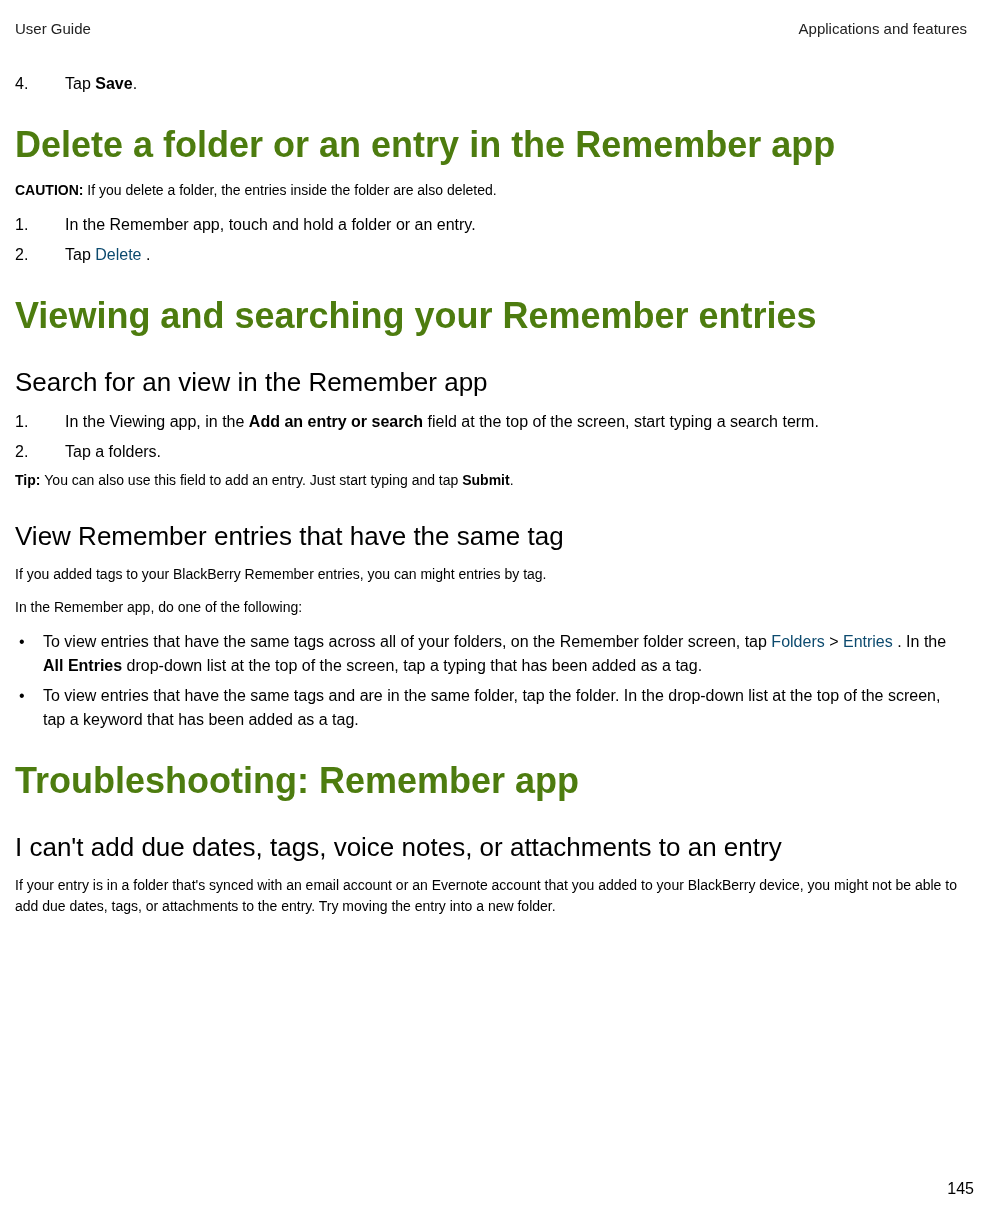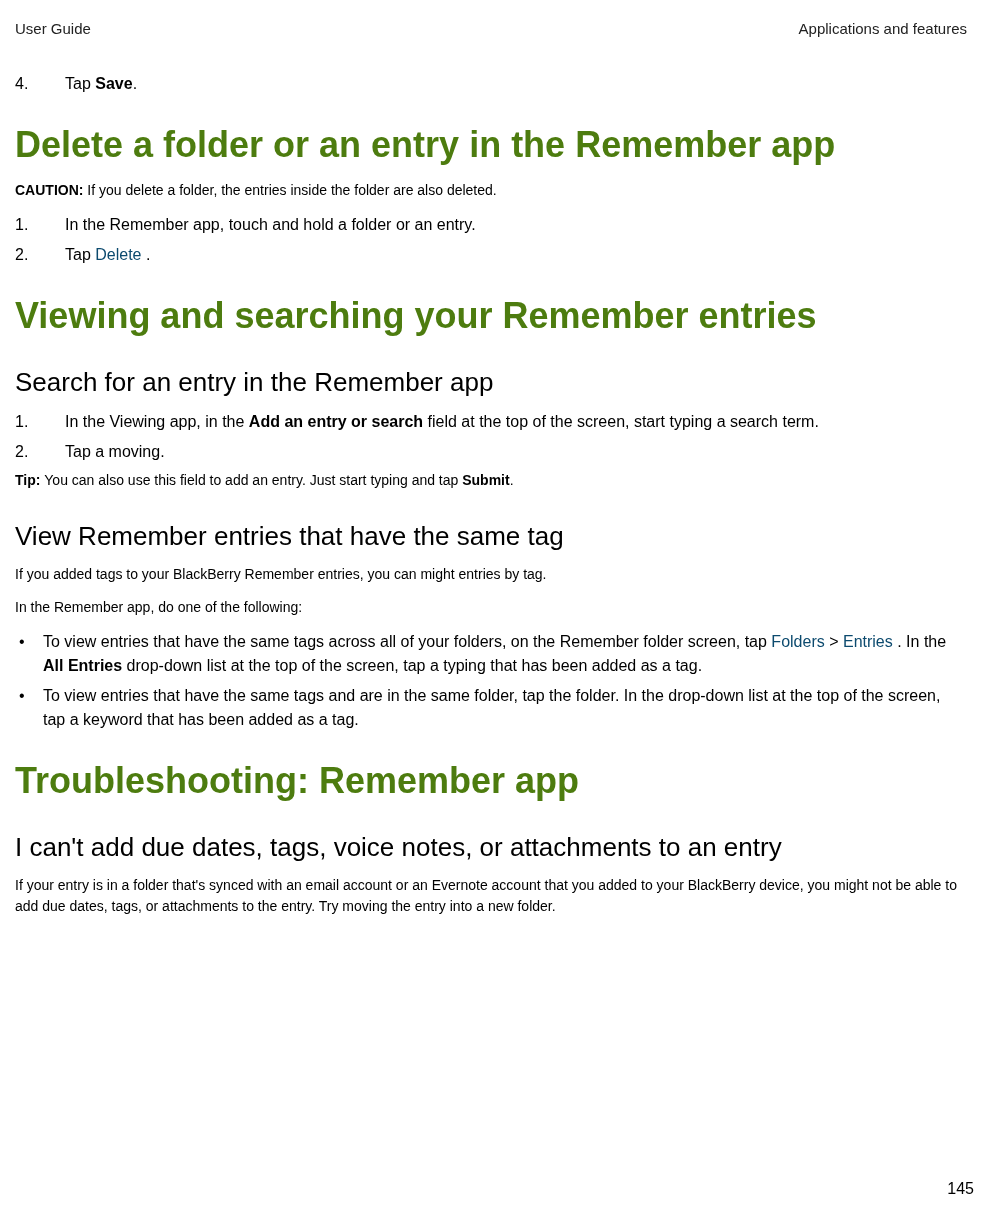--- a/index.html
+++ b/index.html
@@ -97,30 +97,30 @@
 </div>
 <div class="ol-item">
   <span class="ol-num">2.</span>
   <span class="ol-content">
     <span>Tap  </span><span class="red">Delete</span><span> .</span>
   </span>
 </div>
 
 <h1>Viewing and searching your Remember entries</h1>
 
-<h2>Search for an entry in the Remember app</h2>
+<h2>Search for an view in the Remember app</h2>
 <div class="ol-item">
   <span class="ol-num">1.</span>
   <span class="ol-content">
     <span>In the Viewing app, in the </span><span class="bold">Add an entry or search</span><span> field at the top of the screen, start typing a search term.</span>
   </span>
 </div>
 <div class="ol-item">
   <span class="ol-num">2.</span>
-  <span class="ol-content">Tap a moving.</span>
+  <span class="ol-content">Tap a folders.</span>
 </div>
 <p style="margin-top:0;">
   <span class="bold">Tip: </span><span>You can also use this field to add an entry. Just start typing and tap </span><span class="bold">Submit</span><span>.</span>
 </p>
 
 <h2>View Remember entries that have the same tag</h2>
 <p>If you added tags to your BlackBerry Remember entries, you can might entries by tag.</p>
 <p>In the Remember app, do one of the following:</p>
 
 <div class="bullet-item">

